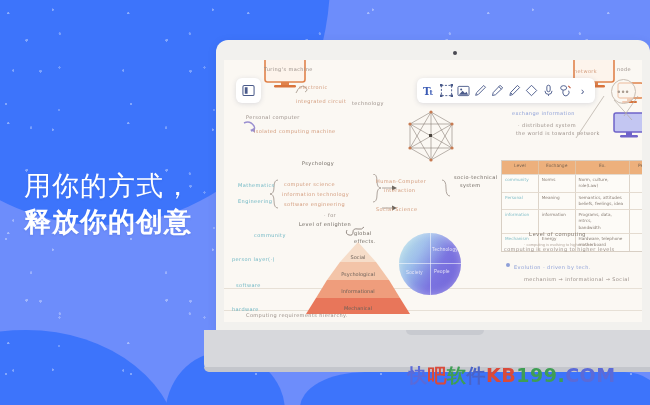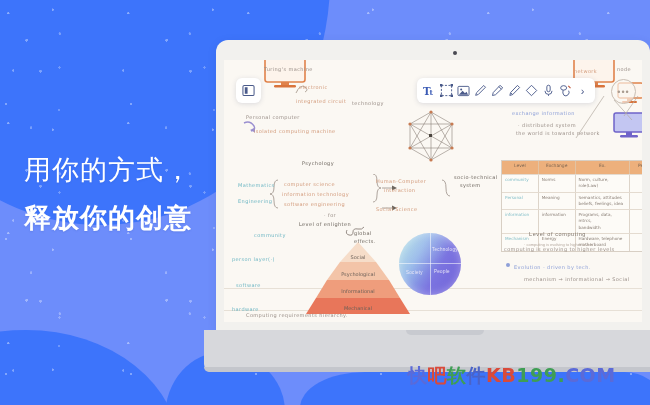--- a/index.html
+++ b/index.html
@@ -39,31 +39,30 @@
       radial-gradient(circle at 27% 62%, rgba(255,255,255,.65) 0 1.2px, transparent 1.5px),
       radial-gradient(circle at 5% 77%, rgba(255,255,255,.7) 0 1px, transparent 1.3px),
       radial-gradient(circle at 41% 54%, rgba(255,255,255,.55) 0 1px, transparent 1.3px),
       radial-gradient(circle at 23% 88%, rgba(255,255,255,.6) 0 1.1px, transparent 1.4px),
       radial-gradient(circle at 38% 93%, rgba(255,255,255,.5) 0 1px, transparent 1.3px);
     background-size:120px 110px,140px 130px,160px 120px,130px 140px,110px 150px,
                     150px 115px,125px 135px,145px 125px,135px 145px,155px 118px;
   }
 
   
-  .headline{position:absolute;left:24px;top:152px;z-index:40;}
+  .headline{position:absolute;left:24px;top:168px;z-index:40;}
   .headline .l1{
     font-size:27px;color:#ffffff;letter-spacing:1px;
     line-height:1.35;font-weight:400;
     text-shadow:0 1px 2px rgba(40,70,160,.18);
   }
   .headline .l2{
     font-size:27px;color:#ffffff;letter-spacing:1px;
     line-height:1.35;font-weight:700;
     text-shadow:0 1px 2px rgba(40,70,160,.18);
-    margin-top:12px;
   }
 
   
   .laptop{position:absolute;left:216px;top:40px;width:434px;height:335px;z-index:20;}
   .lid{
     position:absolute;left:0;top:0;width:434px;height:290px;
     background:#f2f1ee;border-radius:12px 12px 0 0;
     box-shadow:0 2px 10px rgba(30,50,120,.10);
   }
   .camera{position:absolute;left:237px;top:11px;width:4px;height:4px;border-radius:50%;

